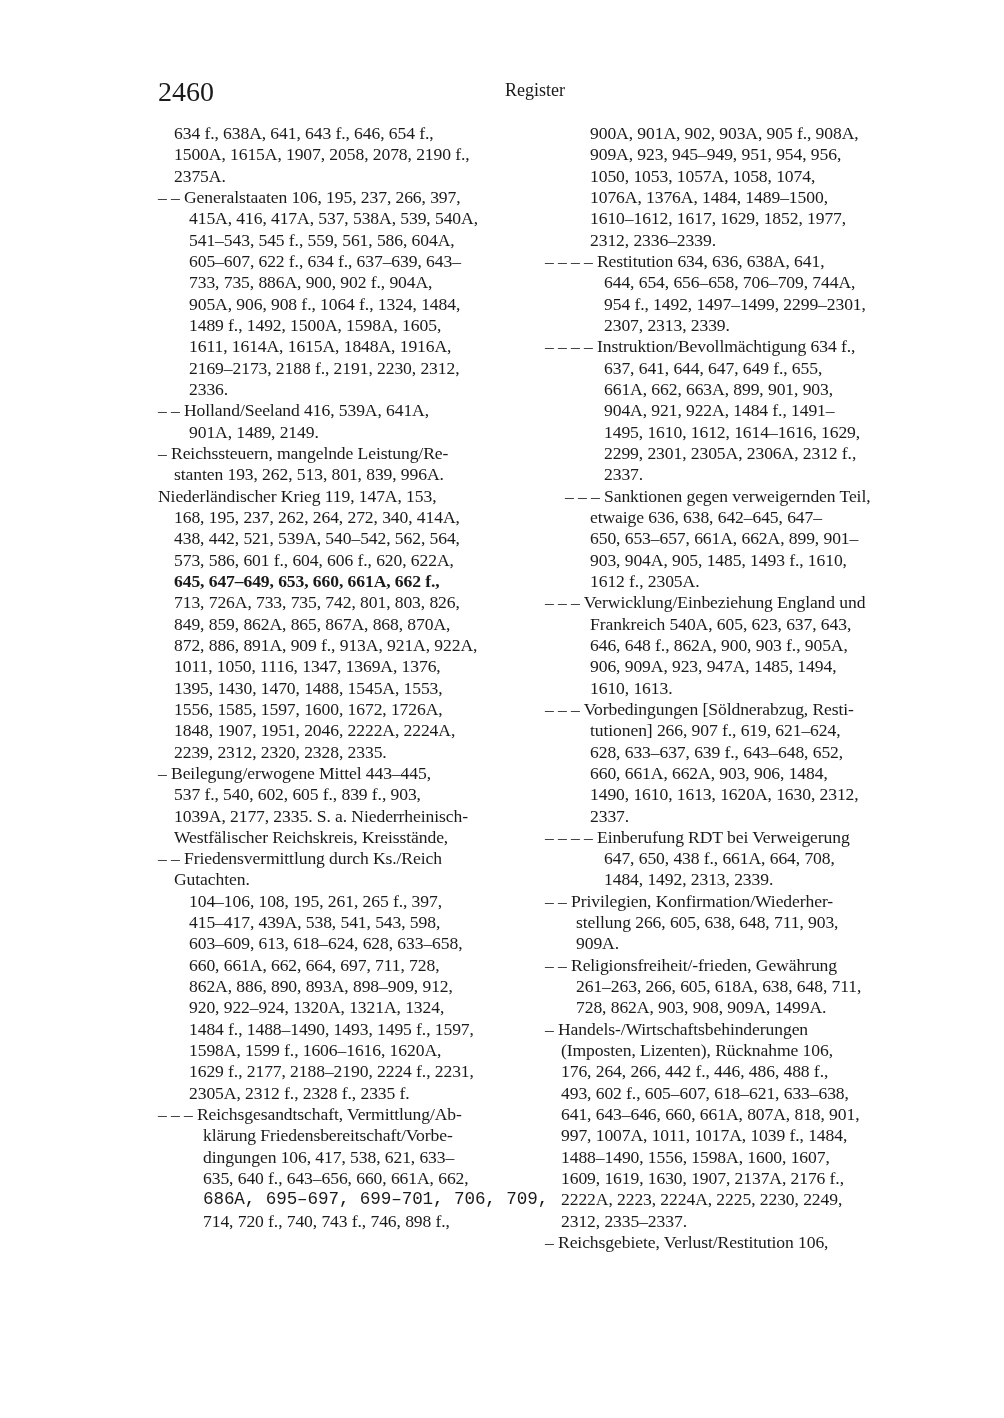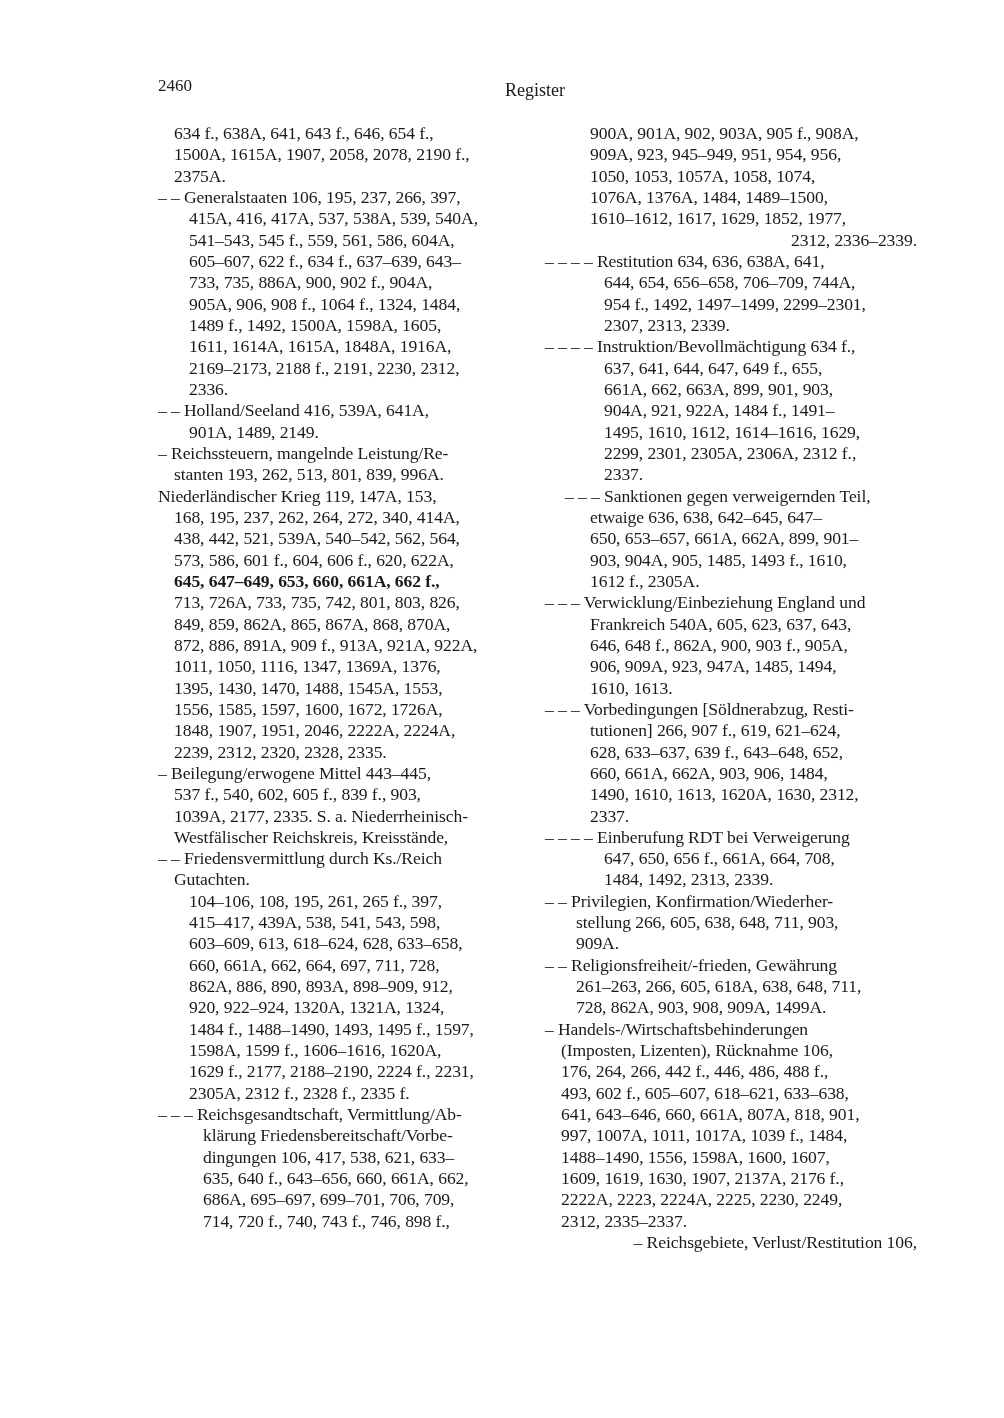--- a/index.html
+++ b/index.html
@@ -1,19 +1,19 @@
 <!DOCTYPE html>
 <html><head>
 <meta charset="utf-8">
 <style>
   html, body { margin: 0; padding: 0; background: #ffffff; }
   body { width: 1004px; height: 1418px; position: relative; overflow: hidden;
          font-family: "Liberation Serif", "DejaVu Serif", serif; color: #1a1a1a; }
   .header { position: absolute; top: 76px; left: 158px; width: 754px; height: 30px; }
-  .page-number { position: absolute; left: 0; top: 0; font-size: 17px; }
+  .page-number { position: absolute; left: 0; top: 0; font-size: 28px; }
   .running-title { position: absolute; left: 0; width: 754px; top: 4px; text-align: center; font-size: 18px; }
   .col { position: absolute; top: 123px; font-size: 17.6px; line-height: 21.33px; letter-spacing: -0.1px; }
   .col.left { left: 158px; width: 370px; }
   .col.right { left: 545px; width: 372px; }
   .line { white-space: nowrap; height: 21.33px; }
 </style>
 </head>
 <body>
 
 <div class="header">
@@ -65,30 +65,30 @@
     <div class="line" style="padding-left: 31px;">862A, 886, 890, 893A, 898–909, 912,</div>
     <div class="line" style="padding-left: 31px;">920, 922–924, 1320A, 1321A, 1324,</div>
     <div class="line" style="padding-left: 31px;">1484 f., 1488–1490, 1493, 1495 f., 1597,</div>
     <div class="line" style="padding-left: 31px;">1598A, 1599 f., 1606–1616, 1620A,</div>
     <div class="line" style="padding-left: 31px;">1629 f., 2177, 2188–2190, 2224 f., 2231,</div>
     <div class="line" style="padding-left: 31px;">2305A, 2312 f., 2328 f., 2335 f.</div>
     <div class="line" style="padding-left: 0px;">– – – Reichsgesandtschaft, Vermittlung/Ab-</div>
     <div class="line" style="padding-left: 45px;">klärung Friedensbereitschaft/Vorbe-</div>
     <div class="line" style="padding-left: 45px;">dingungen  106, 417, 538, 621, 633–</div>
     <div class="line" style="padding-left: 45px;">635, 640 f., 643–656, 660, 661A, 662,</div>
-    <div class="line" style="padding-left: 45px;">686A, 695–697, 699–701, 706, 709,</div>
+    <div class="line" style="padding-left: 45px; font-family: Liberation Mono, monospace;">686A, 695–697, 699–701, 706, 709,</div>
     <div class="line" style="padding-left: 45px;">714, 720 f., 740, 743 f., 746, 898 f.,</div>
   </div>
 <div class="col right" id="col-right">
     <div class="line" style="padding-left: 45px;">900A, 901A, 902, 903A, 905 f., 908A,</div>
     <div class="line" style="padding-left: 45px;">909A, 923, 945–949, 951, 954, 956,</div>
     <div class="line" style="padding-left: 45px;">1050, 1053, 1057A, 1058, 1074,</div>
     <div class="line" style="padding-left: 45px;">1076A, 1376A, 1484, 1489–1500,</div>
     <div class="line" style="padding-left: 45px;">1610–1612, 1617, 1629, 1852, 1977,</div>
-    <div class="line" style="padding-left: 45px; text-align: right;">2312, 2336–2339.</div>
+    <div class="line" style="padding-left: 45px;">2312, 2336–2339.</div>
     <div class="line" style="padding-left: 0px;">– – – – Restitution  634, 636, 638A, 641,</div>
     <div class="line" style="padding-left: 59px;">644, 654, 656–658, 706–709, 744A,</div>
     <div class="line" style="padding-left: 59px;">954 f., 1492, 1497–1499, 2299–2301,</div>
     <div class="line" style="padding-left: 59px;">2307, 2313, 2339.</div>
     <div class="line" style="padding-left: 0px;">– – – – Instruktion/Bevollmächtigung  634 f.,</div>
     <div class="line" style="padding-left: 59px;">637, 641, 644, 647, 649 f., 655,</div>
     <div class="line" style="padding-left: 59px;">661A, 662, 663A, 899, 901, 903,</div>
     <div class="line" style="padding-left: 59px;">904A, 921, 922A, 1484 f., 1491–</div>
     <div class="line" style="padding-left: 59px;">1495, 1610, 1612, 1614–1616, 1629,</div>
     <div class="line" style="padding-left: 59px;">2299, 2301, 2305A, 2306A, 2312 f.,</div>
@@ -103,32 +103,32 @@
     <div class="line" style="padding-left: 45px;">646, 648 f., 862A, 900, 903 f., 905A,</div>
     <div class="line" style="padding-left: 45px;">906, 909A, 923, 947A, 1485, 1494,</div>
     <div class="line" style="padding-left: 45px;">1610, 1613.</div>
     <div class="line" style="padding-left: 0px;">– – – Vorbedingungen [Söldnerabzug, Resti-</div>
     <div class="line" style="padding-left: 45px;">tutionen]  266, 907 f., 619, 621–624,</div>
     <div class="line" style="padding-left: 45px;">628, 633–637, 639 f., 643–648, 652,</div>
     <div class="line" style="padding-left: 45px;">660, 661A, 662A, 903, 906, 1484,</div>
     <div class="line" style="padding-left: 45px;">1490, 1610, 1613, 1620A, 1630, 2312,</div>
     <div class="line" style="padding-left: 45px;">2337.</div>
     <div class="line" style="padding-left: 0px;">– – – – Einberufung RDT bei Verweigerung</div>
-    <div class="line" style="padding-left: 59px;">647, 650, 656 f., 661A, 664, 708,</div>
+    <div class="line" style="padding-left: 59px;">647, 650, 438 f., 661A, 664, 708,</div>
     <div class="line" style="padding-left: 59px;">1484, 1492, 2313, 2339.</div>
     <div class="line" style="padding-left: 0px;">– – Privilegien, Konfirmation/Wiederher-</div>
     <div class="line" style="padding-left: 31px;">stellung  266, 605, 638, 648, 711, 903,</div>
     <div class="line" style="padding-left: 31px;">909A.</div>
     <div class="line" style="padding-left: 0px;">– – Religionsfreiheit/-frieden, Gewährung</div>
     <div class="line" style="padding-left: 31px;">261–263, 266, 605, 618A, 638, 648, 711,</div>
     <div class="line" style="padding-left: 31px;">728, 862A, 903, 908, 909A, 1499A.</div>
     <div class="line" style="padding-left: 0px;">– Handels-/Wirtschaftsbehinderungen</div>
     <div class="line" style="padding-left: 16px;">(Imposten, Lizenten), Rücknahme  106,</div>
     <div class="line" style="padding-left: 16px;">176, 264, 266, 442 f., 446, 486, 488 f.,</div>
     <div class="line" style="padding-left: 16px;">493, 602 f., 605–607, 618–621, 633–638,</div>
     <div class="line" style="padding-left: 16px;">641, 643–646, 660, 661A, 807A, 818, 901,</div>
     <div class="line" style="padding-left: 16px;">997, 1007A, 1011, 1017A, 1039 f., 1484,</div>
     <div class="line" style="padding-left: 16px;">1488–1490, 1556, 1598A, 1600, 1607,</div>
     <div class="line" style="padding-left: 16px;">1609, 1619, 1630, 1907, 2137A, 2176 f.,</div>
     <div class="line" style="padding-left: 16px;">2222A, 2223, 2224A, 2225, 2230, 2249,</div>
     <div class="line" style="padding-left: 16px;">2312, 2335–2337.</div>
-    <div class="line" style="padding-left: 0px; text-align: right;">– Reichsgebiete, Verlust/Restitution  106,</div>
+    <div class="line" style="padding-left: 0px;">– Reichsgebiete, Verlust/Restitution  106,</div>
   </div>
 
 </body></html>

